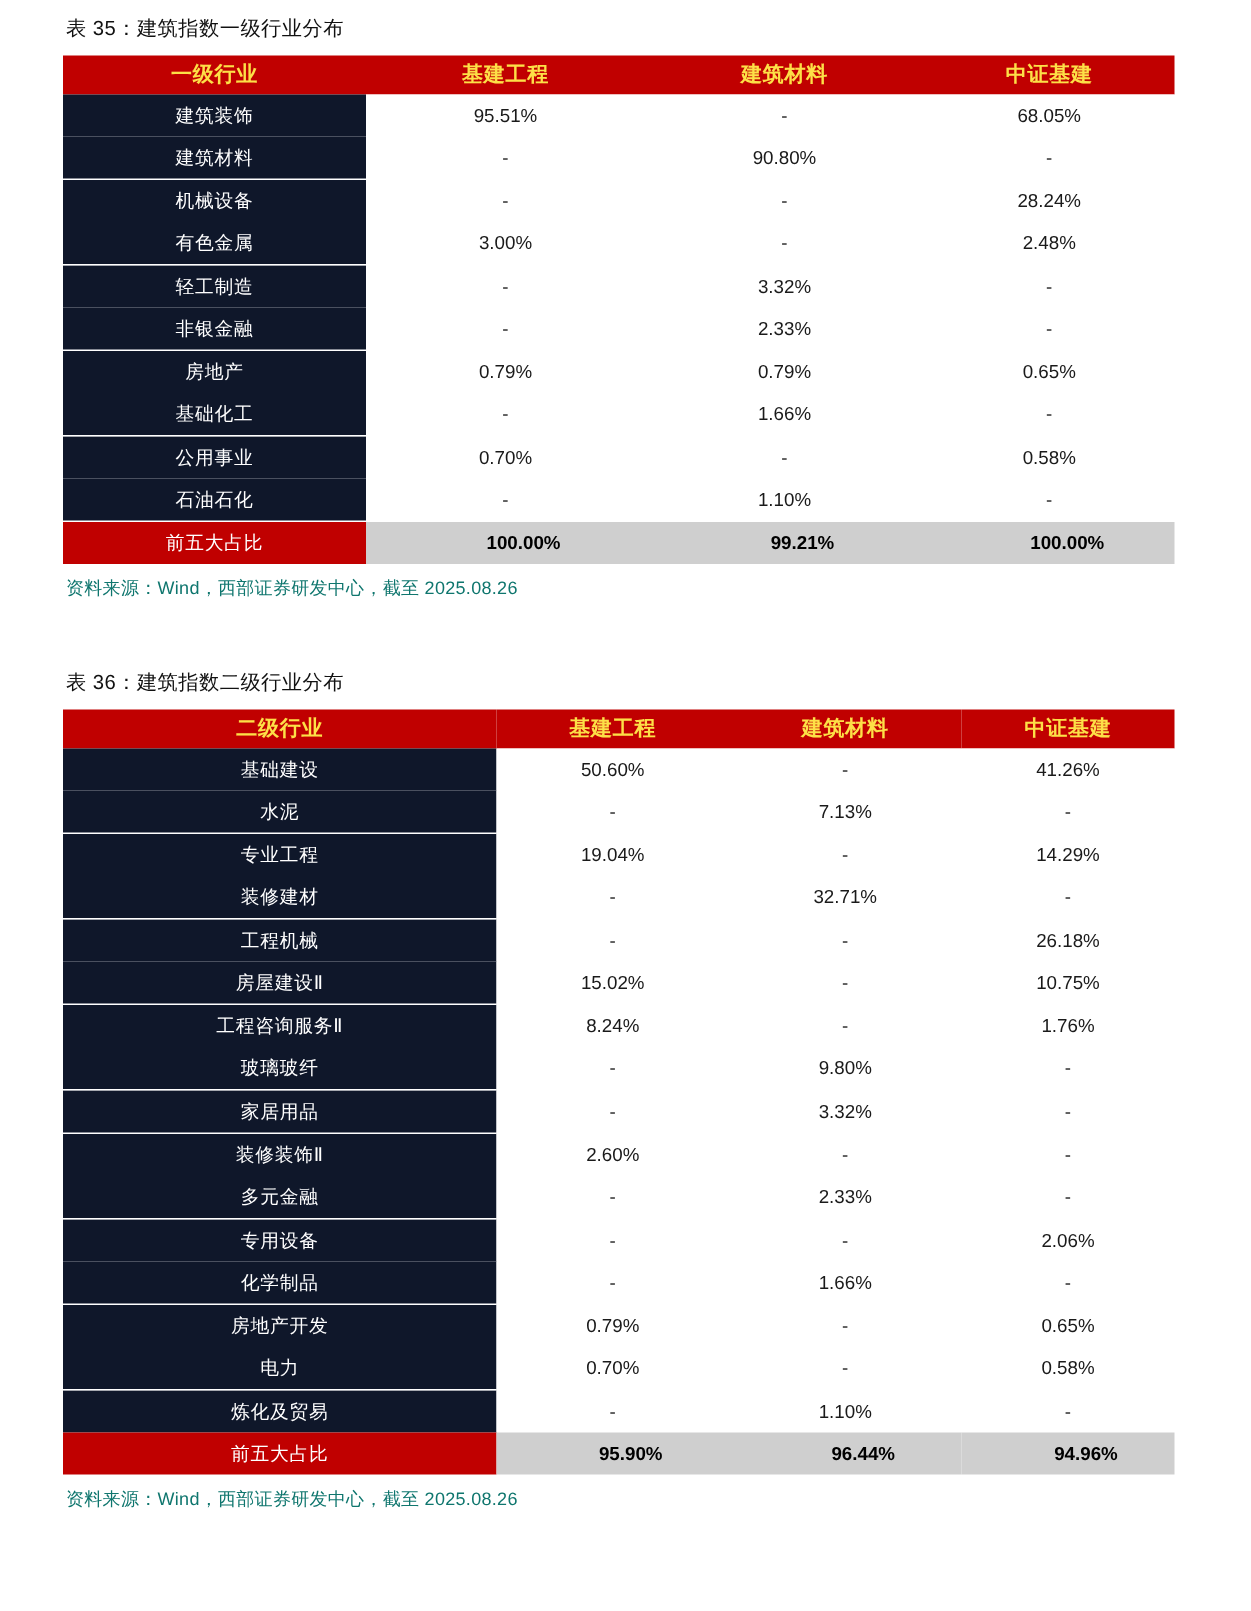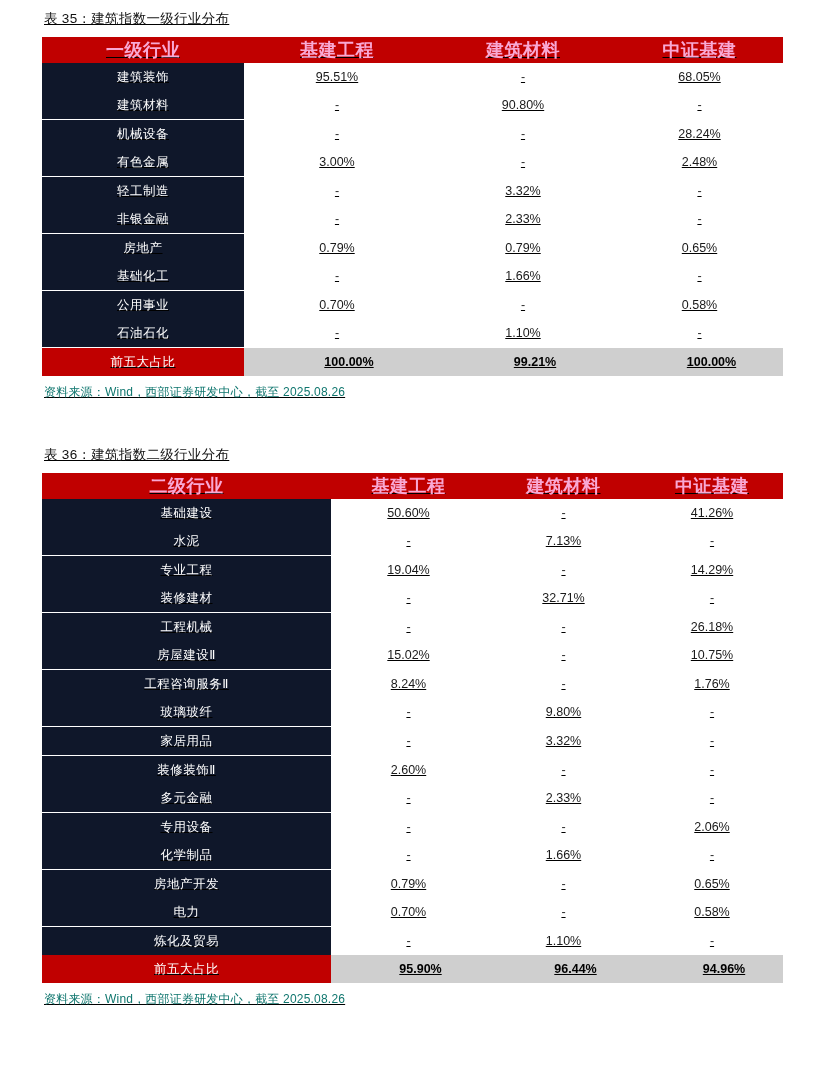--- a/index.html
+++ b/index.html
@@ -12,21 +12,20 @@
     height: 1074px;
     font-family: "Liberation Sans", "DejaVu Sans", sans-serif;
     color: #000000;
     position: relative;
     overflow: hidden;
   }
   .page {
     padding: 10px 42px 0 42px;
     box-sizing: border-box;
     width: 834px;
-    text-decoration: underline;
   }
   .table-block { margin-bottom: 0; }
   .table-block.second { margin-top: 45px; }
 
   .table-title {
     font-size: 13.5px;
     color: #111111;
     font-weight: normal;
     letter-spacing: 0.3px;
     padding: 0 0 9px 2px;
@@ -46,23 +45,23 @@
     font-size: 12.5px;
     text-align: center;
     vertical-align: middle;
     font-weight: normal;
     border: 0;
   }
 
   
   tr.hdr td {
     background: #C00000;
-    color: #f9a8d4;
+    color: #fde047;
     font-weight: bold;
-    font-size: 18px;
+    font-size: 14px;
     height: 26px;
     letter-spacing: 0.5px;
     margin-top: 19px;
   }
 
   
   td.lbl {
     background: #0f172a;
     color: #ffffff;
     font-weight: bold;

